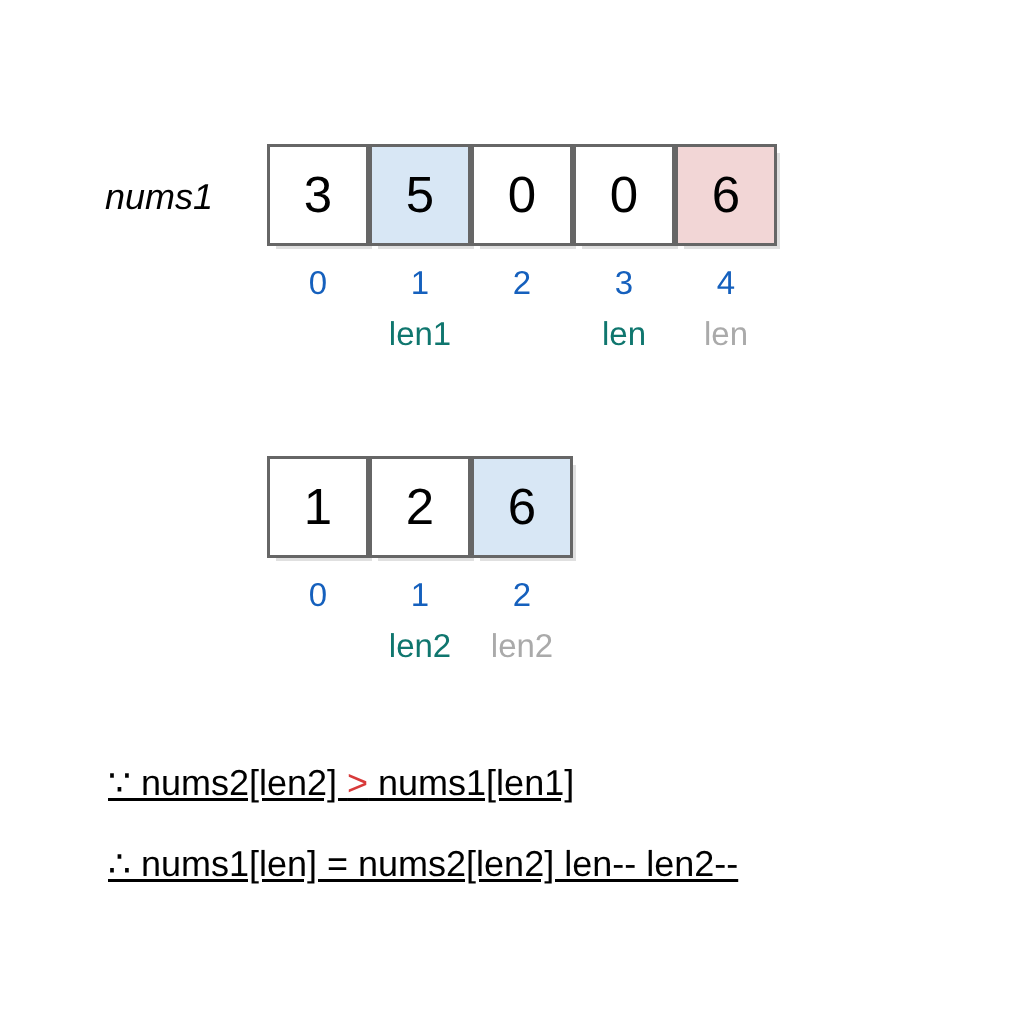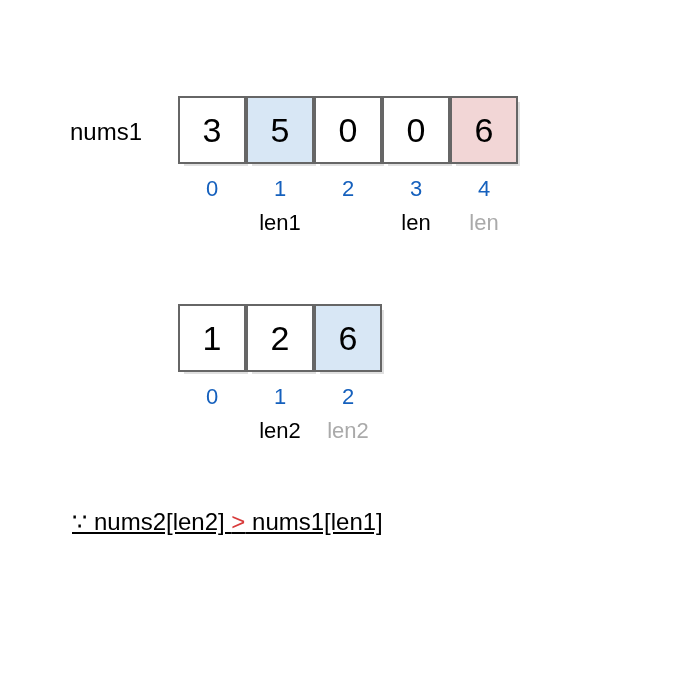--- a/index.html
+++ b/index.html
@@ -10,20 +10,21 @@
   }
   .canvas {
     position: relative;
     width: 680px;
     height: 679px;
   }
   .label {
     position: absolute;
     font-size: 24px;
     color: #000;
+    font-style: italic;
   }
   .cell {
     position: absolute;
     width: 68px;
     height: 68px;
     border: 2px solid #666;
     box-sizing: border-box;
     display: flex;
     align-items: center;
     justify-content: center;
@@ -46,21 +47,21 @@
   .idx {
     position: absolute;
     font-size: 22px;
     color: #1560bd;
     width: 68px;
     text-align: center;
   }
   .ptr {
     position: absolute;
     font-size: 22px;
-    color: #000000;
+    color: #0f766e;
     width: 68px;
     text-align: center;
   }
   .ptr.faded { color: #aaa; }
   .stmt {
     position: absolute;
     font-size: 24px;
     color: #000;
     white-space: nowrap;
     text-decoration: underline;
@@ -113,14 +114,15 @@
   <div class="idx" style="left:178px; top:384px;">0</div>
   <div class="idx" style="left:246px; top:384px;">1</div>
   <div class="idx" style="left:314px; top:384px;">2</div>
 
   <div class="ptr" style="left:246px; top:418px;">len2</div>
   <div class="ptr faded" style="left:314px; top:418px;">len2</div>
 
   <div class="stmt" style="left:72px; top:508px;">
     <span>∵ nums2[len2] </span><span class="red">&gt;</span><span> nums1[len1]</span>
   </div>
+  <div class="stmt" style="left:72px; top:562px;">∴ nums1[len] = nums2[len2]   len-- len2--</div>
 
 </div>
 
 </body></html>

